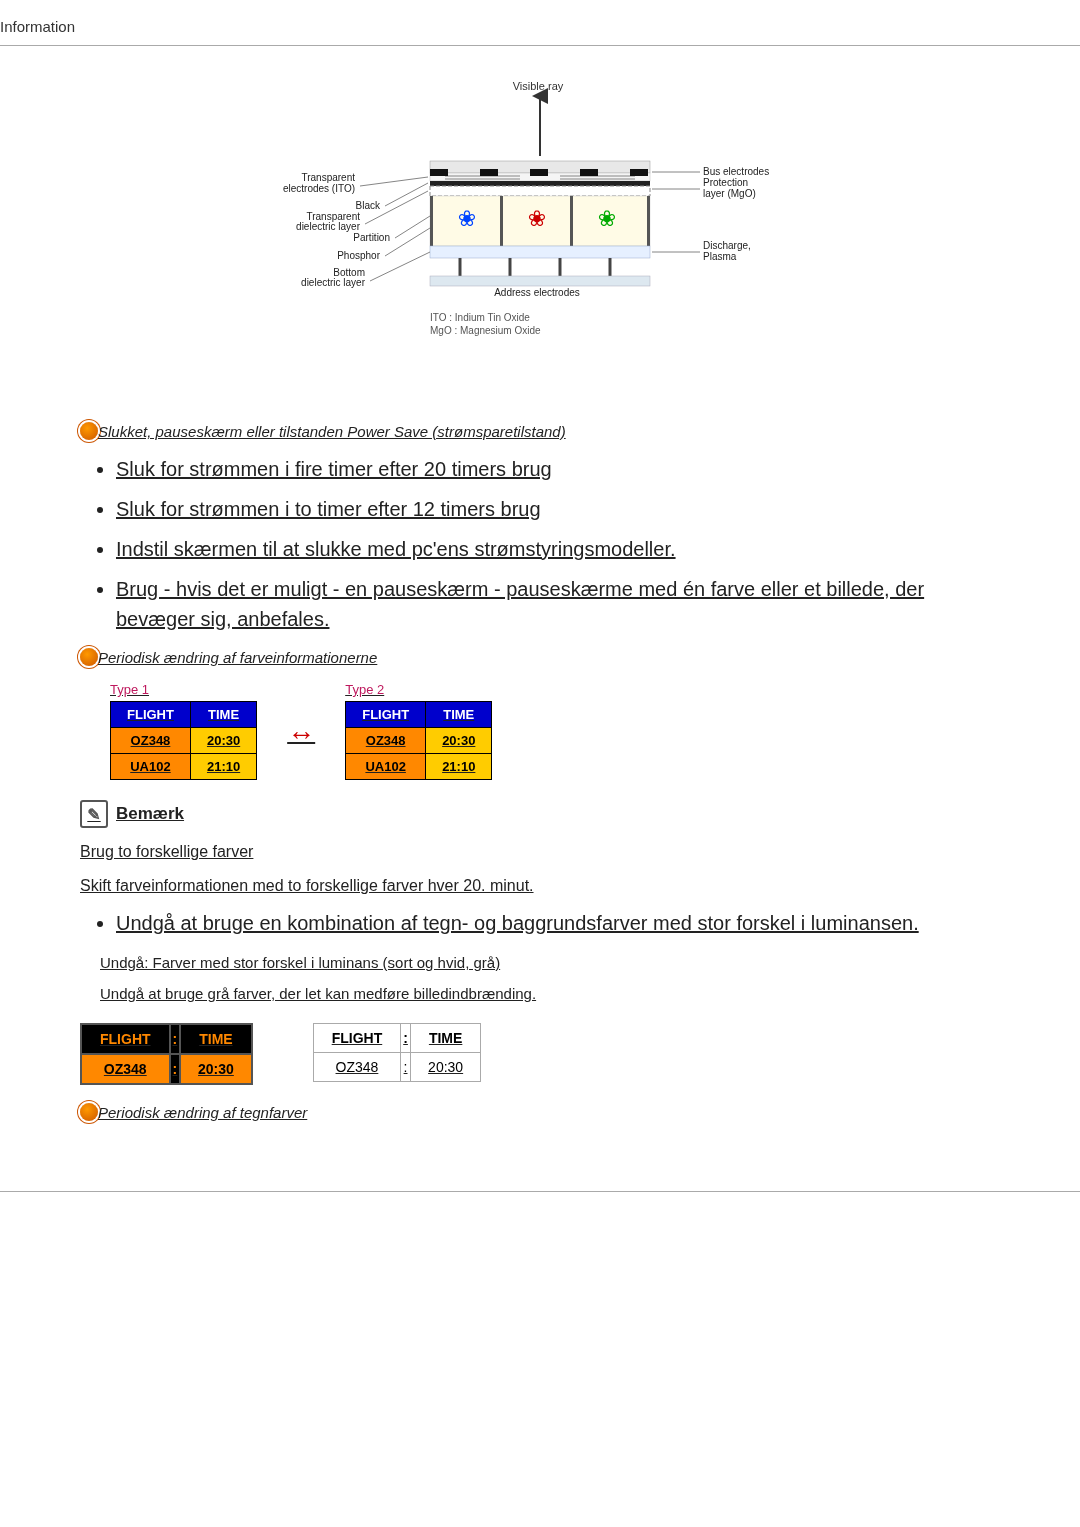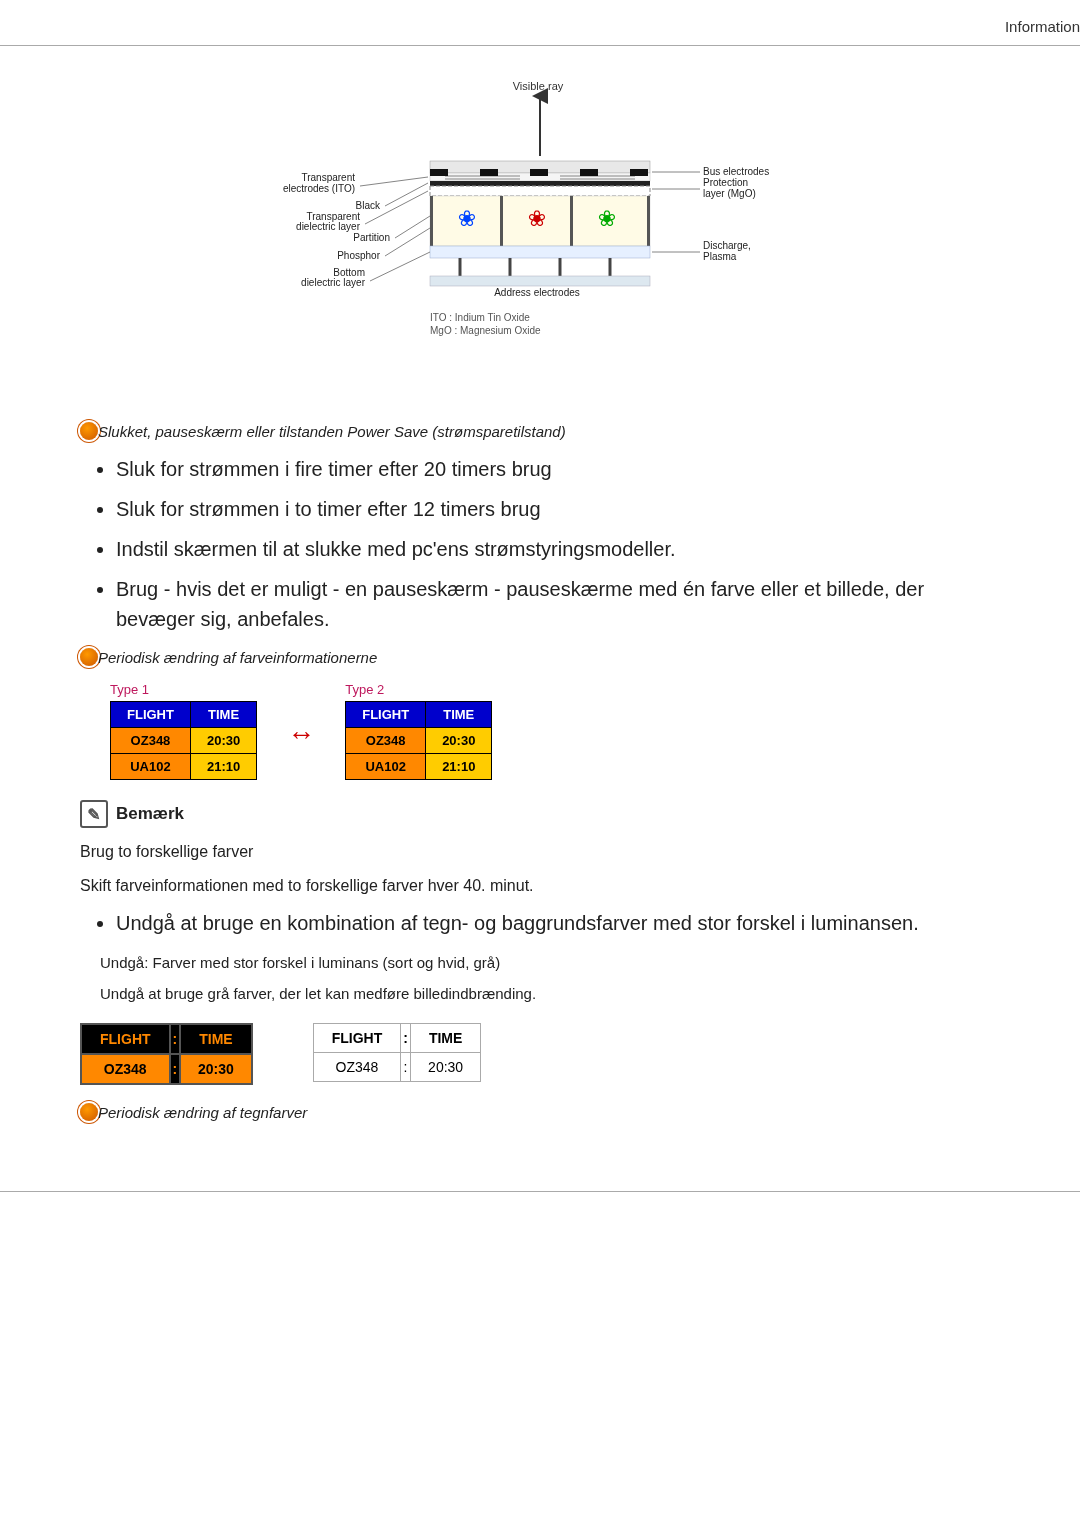--- a/index.html
+++ b/index.html
@@ -6,29 +6,30 @@
     body {
       font-family: Arial, sans-serif;
       font-size: 15px;
       background: #fff;
       color: #222;
       width: 1080px;
       min-height: 1527px;
     }
 
     .page-header {
-      text-align: right;
-      padding: 18px 0 10px 0;
+      text-align: left;
+      padding: 18px 8px 10px 0;
       font-size: 15px;
       border-bottom: 1px solid #aaa;
       color: #333;
     }
 
     .content {
       padding: 30px 80px 40px 80px;
+      text-decoration: underline;
     }
 
     
     .diagram-section {
       display: flex;
       justify-content: center;
       margin-bottom: 36px;
     }
 
     .diagram-wrapper {
@@ -409,21 +410,21 @@
       </div>
     </div>
   </div>
 
   <div class="note-section">
     <div class="note-heading">
       <span class="note-icon">✎</span>
       <span>Bemærk</span>
     </div>
     <p class="note-para">Brug to forskellige farver</p>
-    <p class="note-para">Skift farveinformationen med to forskellige farver hver 40. minut.</p>
+    <p class="note-para">Skift farveinformationen med to forskellige farver hver 20. minut.</p>
     <ul class="bullet-list">
       <li>Undgå at bruge en kombination af tegn- og baggrundsfarver med stor forskel i luminansen.</li>
     </ul>
     <p class="note-sub-para">Undgå: Farver med stor forskel i luminans (sort og hvid, grå)</p>
     <p class="note-sub-para">Undgå at bruge grå farver, der let kan medføre billedindbrænding.</p>
   </div>
 
   <div class="compare-tables">
 
     <table class="bad-table">

